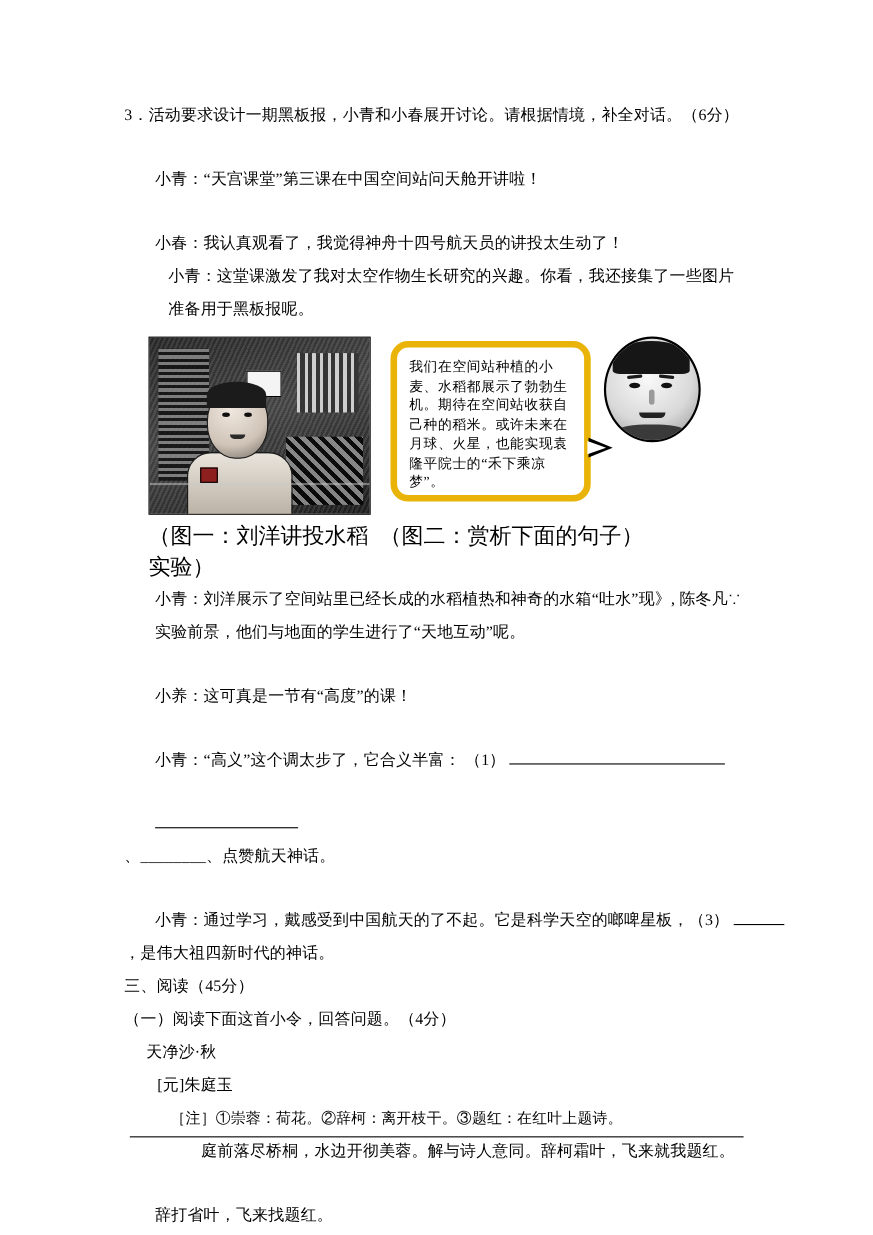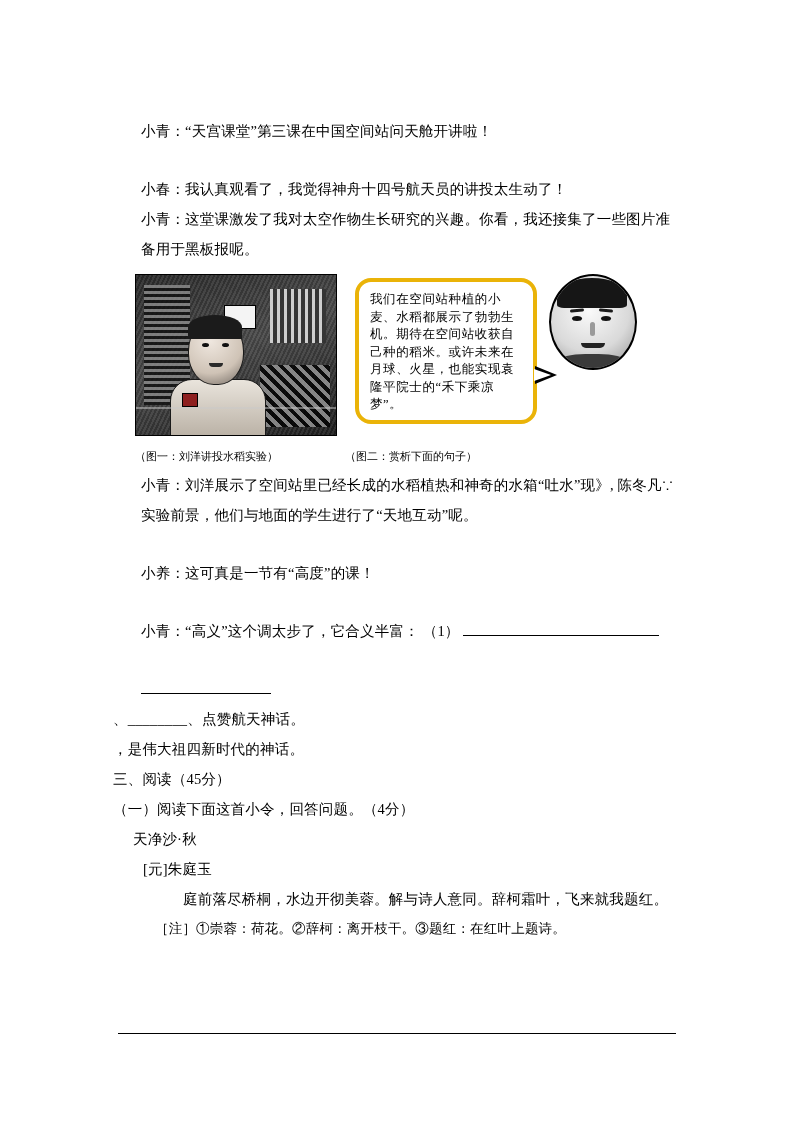--- a/index.html
+++ b/index.html
@@ -121,21 +121,21 @@
     width: 290px;
     height: 160px;
     margin-left: 18px;
     position: relative;
   }
   .bubble {
     position: absolute;
     left: 0; top: 4px;
     width: 182px;
     height: 146px;
-    border: 4px solid #eab308;
+    border: 6px solid #eab308;
     border-radius: 16px;
     background: #fff;
     box-sizing: border-box;
     padding: 9px 10px 6px 11px;
   }
   .bubble-text {
     font-family: "Liberation Serif", "DejaVu Serif", serif;
     font-size: 12.5px;
     line-height: 17.5px;
     letter-spacing: 0.6px;
@@ -190,46 +190,49 @@
     background: #222; border-radius: 0 0 10px 10px;
   }
   .portrait .collar {
     position: absolute; left: 8px; bottom: -4px; width: 66px; height: 18px;
     background: #3a3a3a; border-radius: 40% 40% 0 0;
   }
   .fig-caps {
     margin-top: 6px;
     margin-left: 22px;
     display: flex;
-    font-size: 11px;
+    font-size: 20px;
     line-height: 28px;
   }
   .fig-caps .c1 { width: 210px; }
   .poem-center { text-align: left; }
   .poem-indent { padding-left: 70px; }
   .note-indent { padding-left: 42px; font-size: 13.5px; }
   .rule {
     position: absolute;
     left: 118px;
     top: 1033px;
     width: 558px;
     border-top: 1px solid #000;
   }
 </style>
 </head>
 <body>
 
 <div class="page">
   <div class="content">
 
+    <div class="wrapline num-head">
+      <span>3．</span><span>活动要求设计一期黑板报，小青和小春展开讨论。请根据情境，补全对话。（6分）</span>
+    </div>
 
     <div class="wrapline indent2">小青：“天宫课堂”第三课在中国空间站问天舱开讲啦！</div>
     <div class="wrapline indent2">小春：我认真观看了，我觉得神舟十四号航天员的讲投太生动了！</div>
     <div class="wrapline" style="padding-left:28px; text-indent:0;">
-      <span style="display:block; text-indent:0; margin-left:0;">小青：这堂课激发了我对太空作物生长研究的兴趣。你看，我还接集了一些图片准备用于黑板报呢。</span>
+      <span style="display:block; text-indent:0; margin-left:12px;">小青：这堂课激发了我对太空作物生长研究的兴趣。你看，我还接集了一些图片准备用于黑板报呢。</span>
     </div>
 
     <div class="figs">
       <div class="fig1">
         <div class="panel-a"></div>
         <div class="panel-b"></div>
         <div class="panel-c"></div>
         <div class="screen"></div>
         <div class="astro-body"></div>
         <div class="astro-badge"></div>
@@ -275,27 +278,32 @@
       <span class="blank" style="width:196px;"></span>
     </div>
 
     <div class="line indent2">
       <span class="blank" style="width:130px;"></span>
     </div>
     <div class="line">
       <span>、________、点赞航天神话。</span>
     </div>
 
+    <div class="line indent2">
+      <span>小青：通过学习，戴感受到中国航天的了不起。它是科学天空的啷啤星板，（3）</span>
+      <span class="blank" style="width:46px;"></span>
+    </div>
     <div class="line">，是伟大祖四新时代的神话。</div>
 
     <div class="line">三、阅读（45分）</div>
     <div class="line">（一）阅读下面这首小令，回答问题。（4分）</div>
 
     <div class="line poem-center" style="padding-left:20px;">天净沙·秋</div>
     <div class="line poem-center" style="padding-left:30px;">[元]朱庭玉</div>
+    <div class="line note-indent">［注］①崇蓉：荷花。②辞柯：离开枝干。③题红：在红叶上题诗。</div>
     <div class="line poem-indent">庭前落尽桥桐，水边开彻美蓉。解与诗人意同。辞柯霜叶，飞来就我题红。</div>
-    <div class="line note-indent">［注］①崇蓉：荷花。②辞柯：离开枝干。③题红：在红叶上题诗。</div>
-
-
+
+
+    <div class="line indent2">辞打省叶，飞来找题红。</div>
   </div>
 
   <div class="rule"></div>
 </div>
 
 </body></html>

